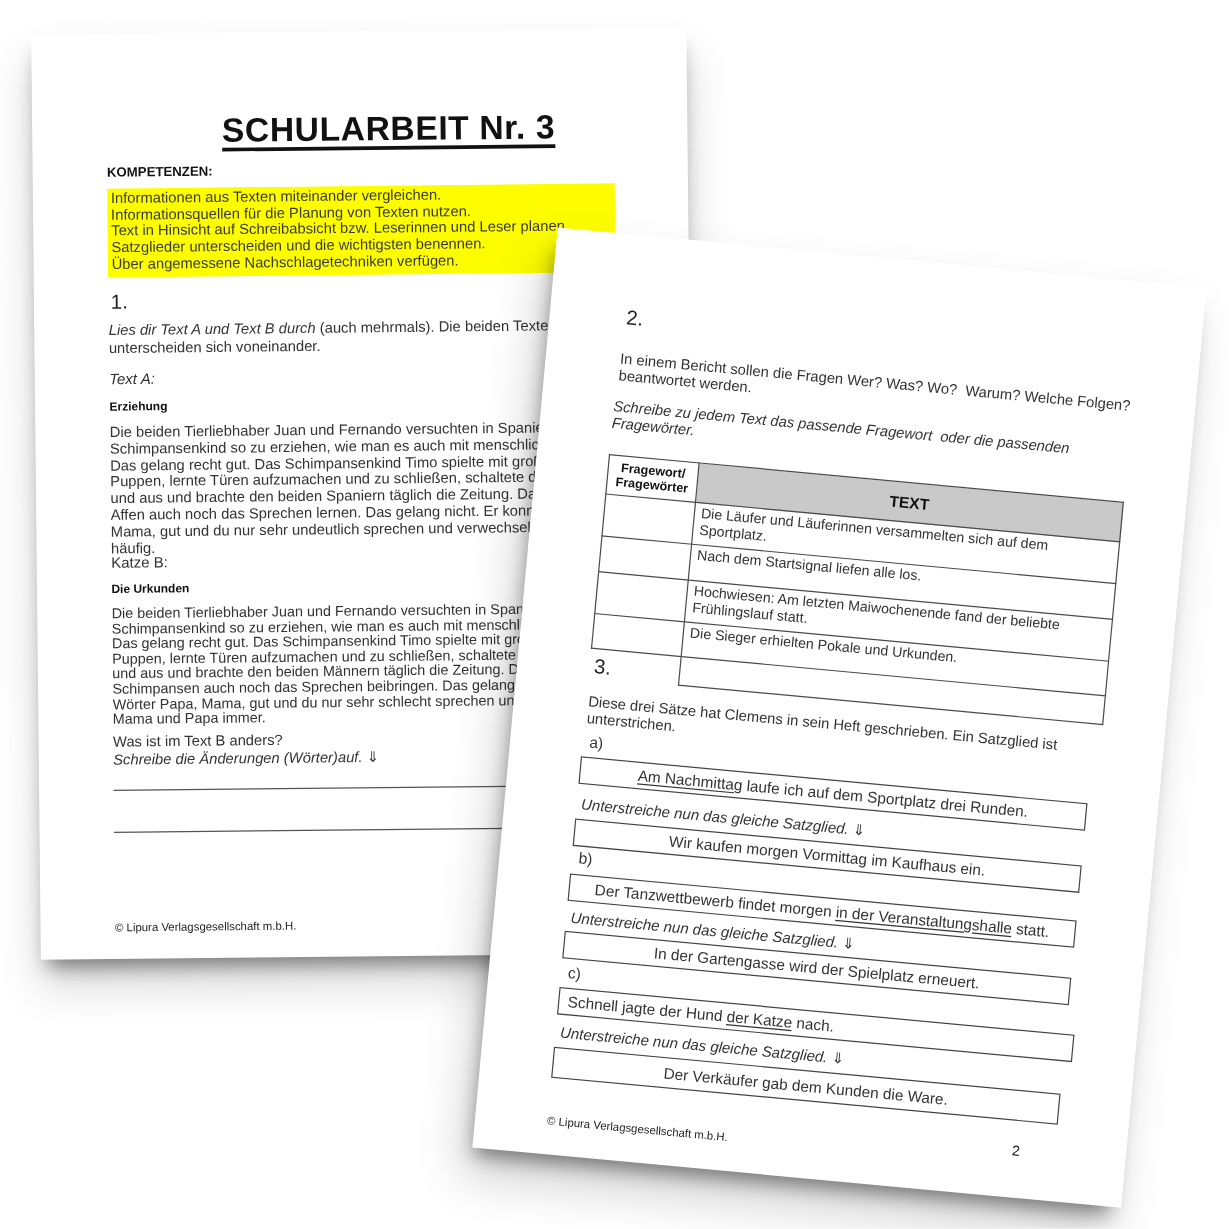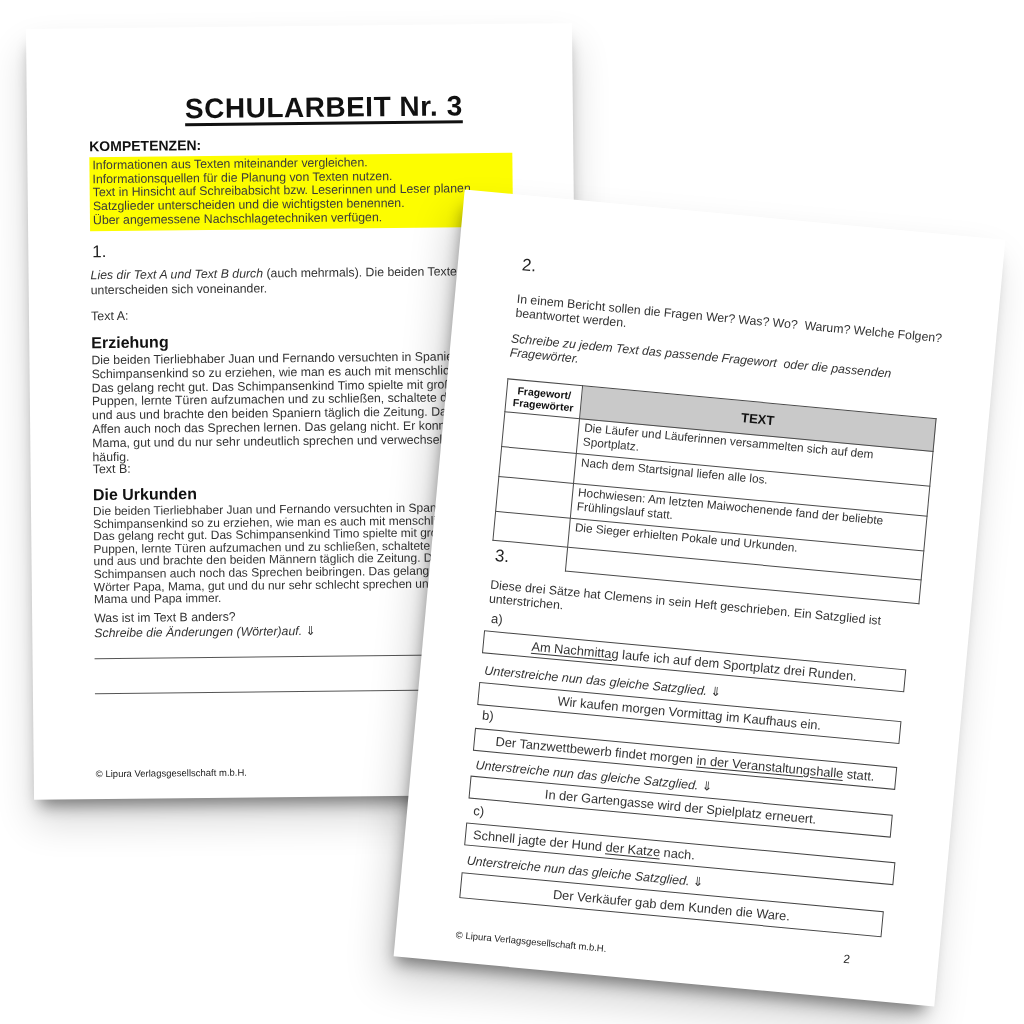--- a/index.html
+++ b/index.html
@@ -28,26 +28,26 @@
   .line{white-space:pre;font-size:12.3px;line-height:13.8px;color:#333;}
   .small-line{white-space:pre;font-size:12px;line-height:12.6px;color:#333;}
 
   
   .p1-title{
     left:62px;top:66px;width:470px;text-align:center;
     font-size:28px;font-weight:bold;color:#111;
     text-decoration:underline;text-decoration-thickness:3px;text-underline-offset:5px;
     letter-spacing:0.5px;white-space:pre;
   }
-  .p1-komp{left:62px;top:110px;font-size:14px;font-weight:bold;color:#111;white-space:pre;}
+  .p1-komp{left:62px;top:110px;font-size:11px;font-weight:bold;color:#111;white-space:pre;}
   .p1-highlight{left:62px;top:129px;width:420px;background:#fdfd00;padding:2px 0 3px 3px;}
   .p1-highlight .line{font-size:12.3px;line-height:13.7px;color:#3a3a3a;}
   .secnum{font-size:17px;color:#222;white-space:pre;}
   .p1-label{font-size:12.5px;white-space:pre;}
-  .p1-bold{font-size:16px;font-weight:bold;color:#111;white-space:pre;}
+  .p1-bold{font-size:10px;font-weight:bold;color:#111;white-space:pre;}
   .italic{font-style:italic;}
   .answer-line{left:62px;width:420px;border-top:1.4px solid #555;height:0;}
   .footer{font-size:9.5px;color:#222;white-space:pre;}
 
   
   .p2-table{
     left:60px;top:184px;width:431px;border-collapse:collapse;table-layout:fixed;
   }
   .p2-table td{border:1px solid #4a4a4a;vertical-align:top;}
   .p2-table .ans{width:72px;}
@@ -85,35 +85,35 @@
     <div class="line">Text in Hinsicht auf Schreibabsicht bzw. Leserinnen und Leser planen.</div>
     <div class="line">Satzglieder unterscheiden und die wichtigsten benennen.</div>
     <div class="line">Über angemessene Nachschlagetechniken verfügen.</div>
   </div>
 
   <div class="abs secnum" style="left:64px;top:214px;">1.</div>
 
   <div class="abs line" style="left:62px;top:241px;"><span class="italic">Lies dir Text A und Text B durch</span><span> (auch mehrmals). Die beiden Texte</span></div>
   <div class="abs line" style="left:62px;top:256px;">unterscheiden sich voneinander.</div>
 
-  <div class="abs p1-label" style="left:62px;top:281px;">Text A:</div>
+  <div class="abs p1-label" style="left:62px;top:281px;font-style:italic;">Text A:</div>
   <div class="abs p1-bold" style="left:62px;top:306px;">Erziehung</div>
 
   <div class="abs" style="left:62px;top:326px;">
     <div class="line">Die beiden Tierliebhaber Juan und Fernando versuchten in Spanien ein</div>
     <div class="line">Schimpansenkind so zu erziehen, wie man es auch mit menschlichen Bab</div>
     <div class="line">Das gelang recht gut. Das Schimpansenkind Timo spielte mit großen und</div>
     <div class="line">Puppen, lernte Türen aufzumachen und zu schließen, schaltete den Fern</div>
     <div class="line">und aus und brachte den beiden Spaniern täglich die Zeitung. Dann wo</div>
     <div class="line">Affen auch noch das Sprechen lernen. Das gelang nicht. Er konnte die W</div>
     <div class="line">Mama, gut und du nur sehr undeutlich sprechen und verwechselte Mar</div>
     <div class="line">häufig.</div>
   </div>
 
-  <div class="abs p1-label" style="left:62px;top:434px;">Text B:</div>
+  <div class="abs p1-label" style="left:62px;top:434px;">Katze B:</div>
   <div class="abs p1-bold" style="left:62px;top:458px;">Die Urkunden</div>
 
   <div class="abs" style="left:62px;top:477px;">
     <div class="small-line">Die beiden Tierliebhaber Juan und Fernando versuchten in Spanien ein</div>
     <div class="small-line">Schimpansenkind so zu erziehen, wie man es auch mit menschlichen K</div>
     <div class="small-line">Das gelang recht gut. Das Schimpansenkind Timo spielte mit großen u</div>
     <div class="small-line">Puppen, lernte Türen aufzumachen und zu schließen, schaltete den F</div>
     <div class="small-line">und aus und brachte den beiden Männern täglich die Zeitung. Dann</div>
     <div class="small-line">Schimpansen auch noch das Sprechen beibringen. Das gelang nicht</div>
     <div class="small-line">Wörter Papa, Mama, gut und du nur sehr schlecht sprechen und ver</div>

